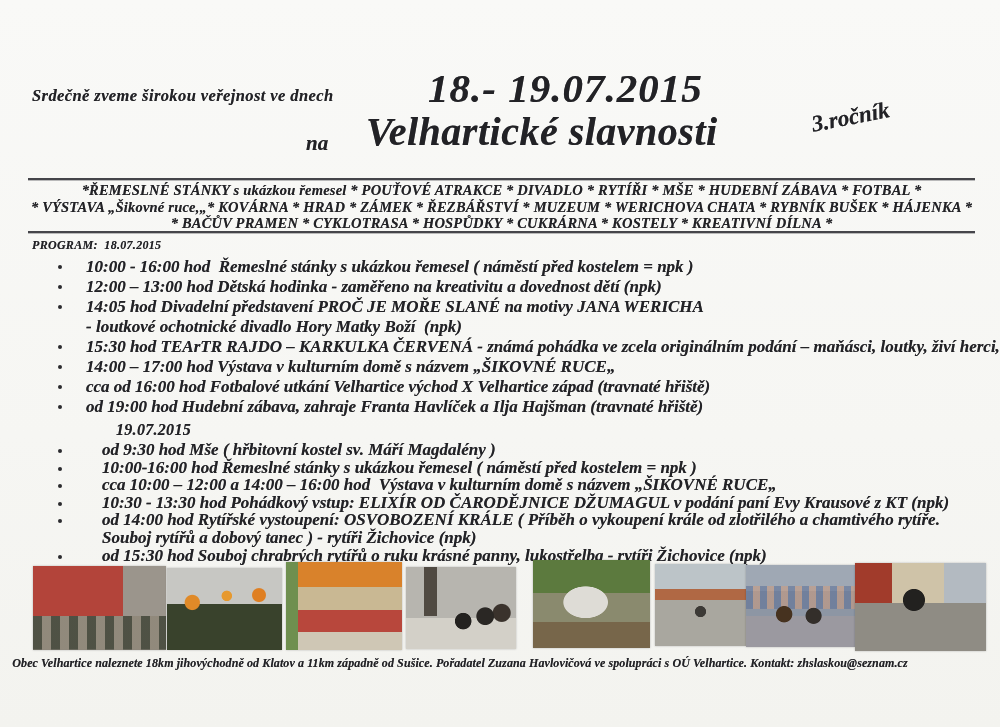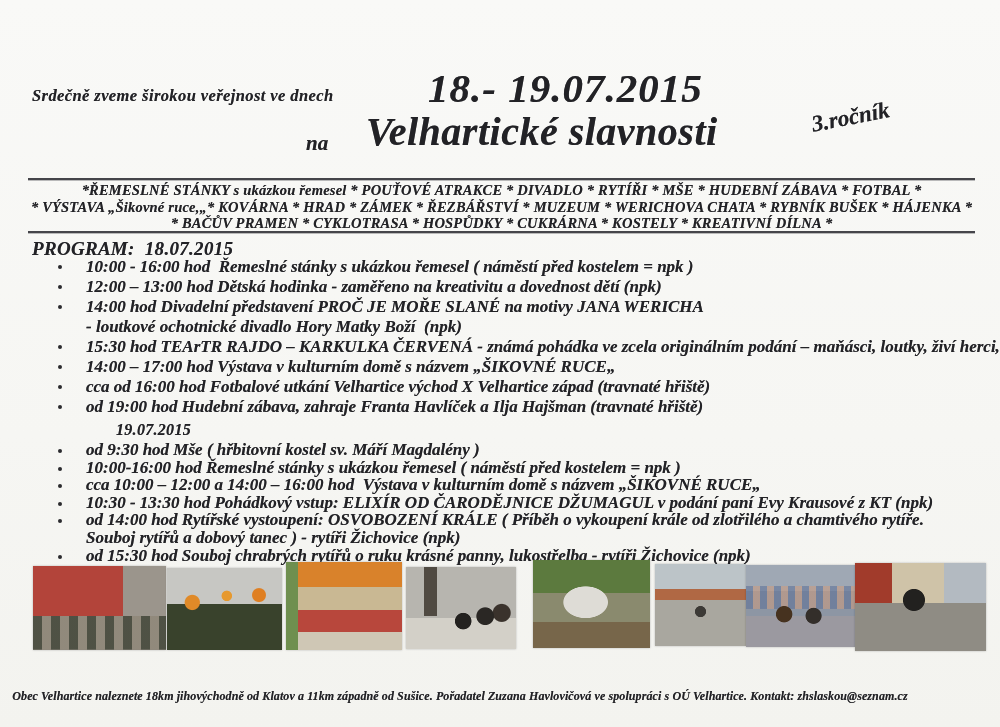--- a/index.html
+++ b/index.html
@@ -17,27 +17,27 @@
   .greeting{position:absolute;left:32px;top:86px;font-size:16.5px;letter-spacing:.4px;font-family:Liberation Serif, serif;}
   .date-range{position:absolute;left:428px;top:64px;font-size:41px;letter-spacing:1px;}
   .preposition{position:absolute;left:306px;top:131px;font-size:21px;}
   .event-title{position:absolute;left:366px;top:108px;font-size:40px;letter-spacing:.5px;}
   .edition{position:absolute;left:812px;top:112px;font-size:23px;transform:rotate(-11deg);transform-origin:left center;}
   .rule{position:absolute;left:28px;width:947px;height:2px;background:#45454a;box-shadow:0 1px 0 rgba(70,70,75,.35);}
   .rule-top{top:178px;}
   .rule-bottom{top:231px;}
   .attractions{position:absolute;left:28px;top:182px;width:947px;text-align:center;
     font-size:14.5px;line-height:16.6px;letter-spacing:.2px;}
-  .program-heading{position:absolute;left:32px;top:238px;font-size:19px;white-space:pre;letter-spacing:.3px;}
+  .program-heading{position:absolute;left:32px;top:238px;font-size:12px;white-space:pre;letter-spacing:.3px;}
   ul.program-list{position:absolute;left:56px;margin:0;padding:0;list-style:none;width:935px;}
   .list-day1{top:257px;}
   .list-day2{top:441px;}
   ul.program-list li{display:flex;align-items:flex-start;font-size:17px;}
   .list-day1 li{line-height:20px;}
-  .list-day2 li{line-height:17.6px;}
+  .list-day2 li{line-height:17.6px;gap:16px;}
   .dot{flex:0 0 auto;width:4px;height:4px;border-radius:50%;background:#2a2a2e;margin:8px 24px 0 2px;}
   .li-text{white-space:pre;}
   .li-text .cont{display:block;}
   .day2-heading{position:absolute;left:116px;top:421px;font-size:16px;letter-spacing:.3px;}
   .photo-strip{position:absolute;left:0;top:566px;width:1000px;height:86px;}
   .photo{position:absolute;top:0;height:82px;box-shadow:0 0 2px rgba(0,0,0,.25);}
   .p1{left:33px;width:133px;height:84px;
     background:
       repeating-linear-gradient(90deg, rgba(52,58,44,.70) 0 9px, rgba(150,140,120,.38) 9px 18px) 0 100%/100% 40% no-repeat,
       linear-gradient(90deg,#b3443a 0 68%,#9b958c 68% 100%) 0 0/100% 60% no-repeat,
@@ -71,21 +71,21 @@
     background:
       radial-gradient(circle at 35% 60%, #46321f 0 9%, rgba(0,0,0,0) 10%),
       radial-gradient(circle at 62% 62%, #332e2a 0 9%, rgba(0,0,0,0) 10%),
       repeating-linear-gradient(90deg, rgba(90,110,150,.55) 0 7px, rgba(205,155,125,.55) 7px 14px) 0 36%/100% 28% no-repeat,
       linear-gradient(180deg,#9fa8b4 0 32%, #8d96a4 32% 62%, #9b99a0 62% 100%);}
   .p8{left:855px;top:-3px;width:131px;height:88px;
     background:
       radial-gradient(circle at 45% 42%, #22211f 0 12%, rgba(0,0,0,0) 13%),
       linear-gradient(90deg,#a13b2b 0 28%, #cfc3a8 28% 68%, #b3bac1 68% 100%) 0 0/100% 46% no-repeat,
       #8f8c84;}
-  .footer-note{position:absolute;left:0;top:656px;width:920px;text-align:center;font-size:12px;letter-spacing:.1px;margin-top:33px;}
+  .footer-note{position:absolute;left:0;top:656px;width:920px;text-align:center;font-size:12px;letter-spacing:.1px;}
 </style>
 </head>
 <body>
 
 <div class="page">
 
   <div class="txt greeting">Srdečně zveme širokou veřejnost ve dnech</div>
   <div class="txt date-range">18.- 19.07.2015</div>
   <div class="txt preposition">na</div>
   <div class="txt event-title">Velhartické slavnosti</div>
@@ -105,21 +105,21 @@
     <li>
         <span class="dot"></span>
         <span class="li-text">10:00 - 16:00 hod  Řemeslné stánky s ukázkou řemesel ( náměstí před kostelem = npk )</span>
       </li>
     <li>
         <span class="dot"></span>
         <span class="li-text">12:00 – 13:00 hod Dětská hodinka - zaměřeno na kreativitu a dovednost dětí (npk)</span>
       </li>
     <li>
         <span class="dot"></span>
-        <span class="li-text"><span>14:00 hod Divadelní představení PROČ JE MOŘE SLANÉ na motivy JANA WERICHA</span><span class="cont">- loutkové ochotnické divadlo Hory Matky Boží  (npk)</span></span>
+        <span class="li-text"><span>14:05 hod Divadelní představení PROČ JE MOŘE SLANÉ na motivy JANA WERICHA</span><span class="cont">- loutkové ochotnické divadlo Hory Matky Boží  (npk)</span></span>
       </li>
     <li>
         <span class="dot"></span>
         <span class="li-text">15:30 hod TEArTR RAJDO – KARKULKA ČERVENÁ - známá pohádka ve zcela originálním podání – maňásci, loutky, živí herci, autorská hudba. (npk)</span>
       </li>
     <li>
         <span class="dot"></span>
         <span class="li-text">14:00 – 17:00 hod Výstava v kulturním domě s názvem „ŠIKOVNÉ RUCE„</span>
       </li>
     <li>

